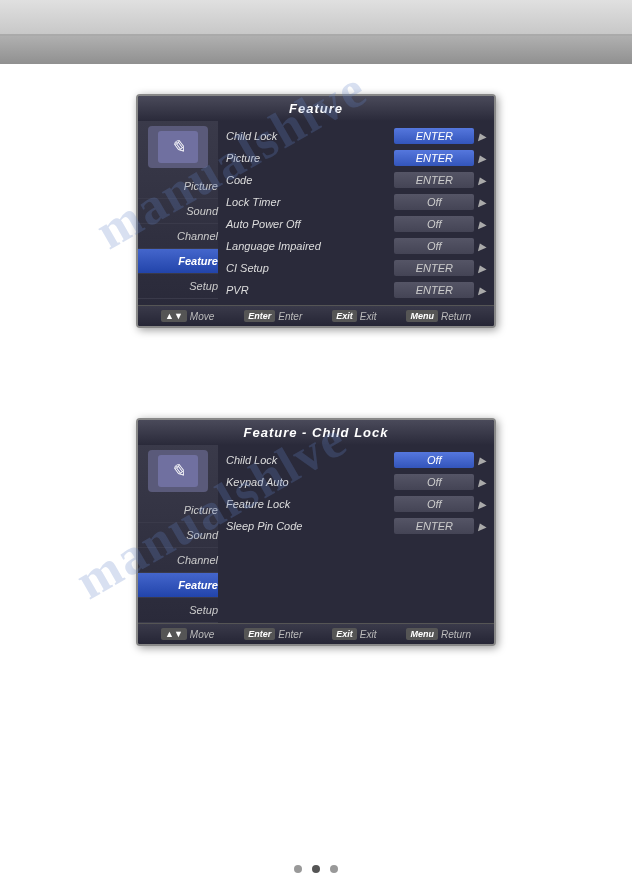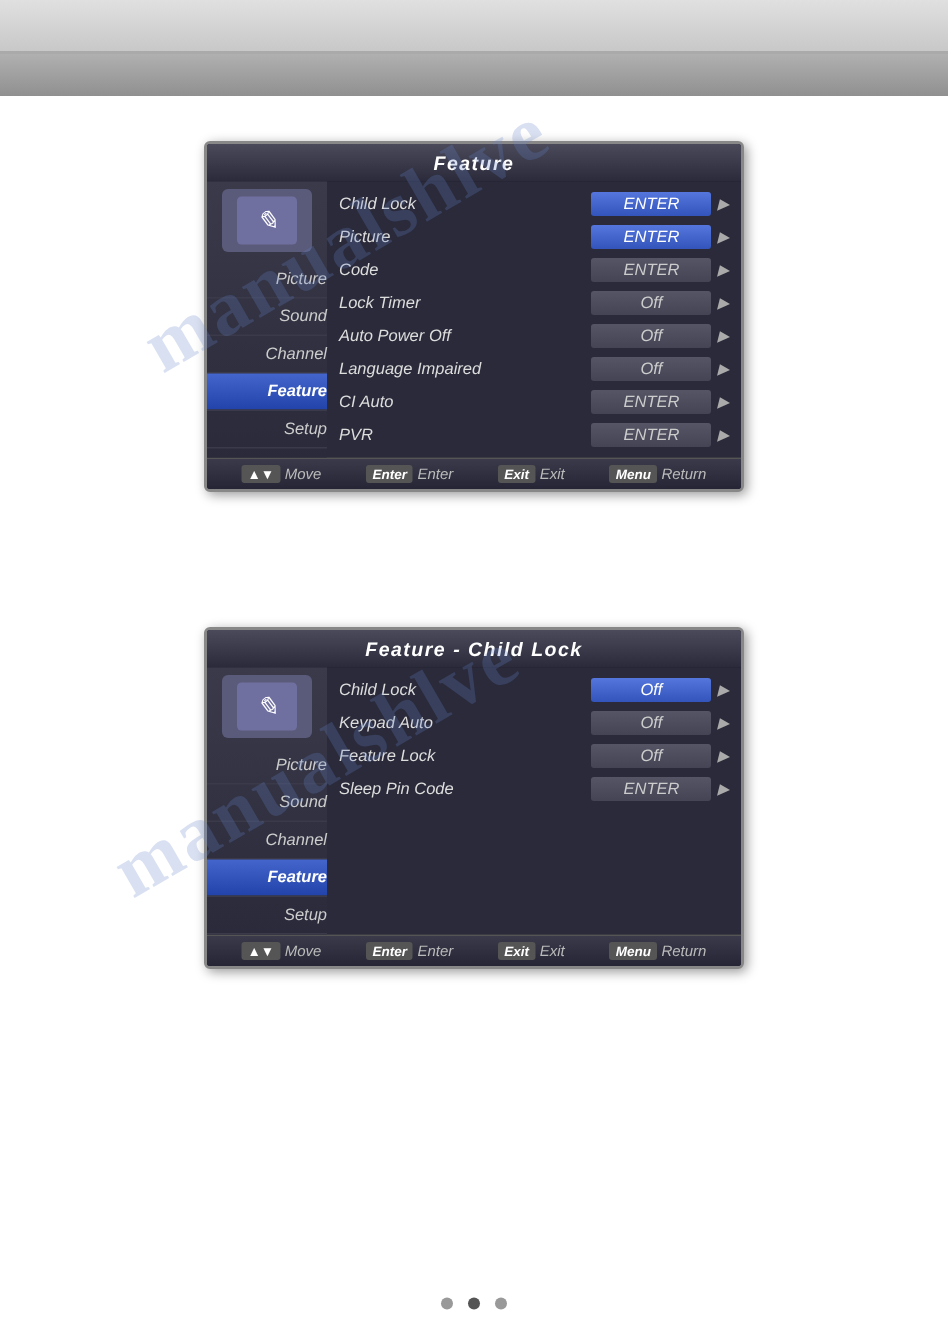--- a/index.html
+++ b/index.html
@@ -295,21 +295,21 @@
           <span class="menu-row-label">Auto Power Off</span>
           <span class="menu-row-value gray">Off</span>
           <span class="menu-row-arrow">▶</span>
         </div>
         <div class="menu-row">
           <span class="menu-row-label">Language Impaired</span>
           <span class="menu-row-value gray">Off</span>
           <span class="menu-row-arrow">▶</span>
         </div>
         <div class="menu-row">
-          <span class="menu-row-label">CI Auto</span>
+          <span class="menu-row-label">CI Setup</span>
           <span class="menu-row-value gray">ENTER</span>
           <span class="menu-row-arrow">▶</span>
         </div>
         <div class="menu-row">
           <span class="menu-row-label">PVR</span>
           <span class="menu-row-value gray">ENTER</span>
           <span class="menu-row-arrow">▶</span>
         </div>
       </div>
     </div>

